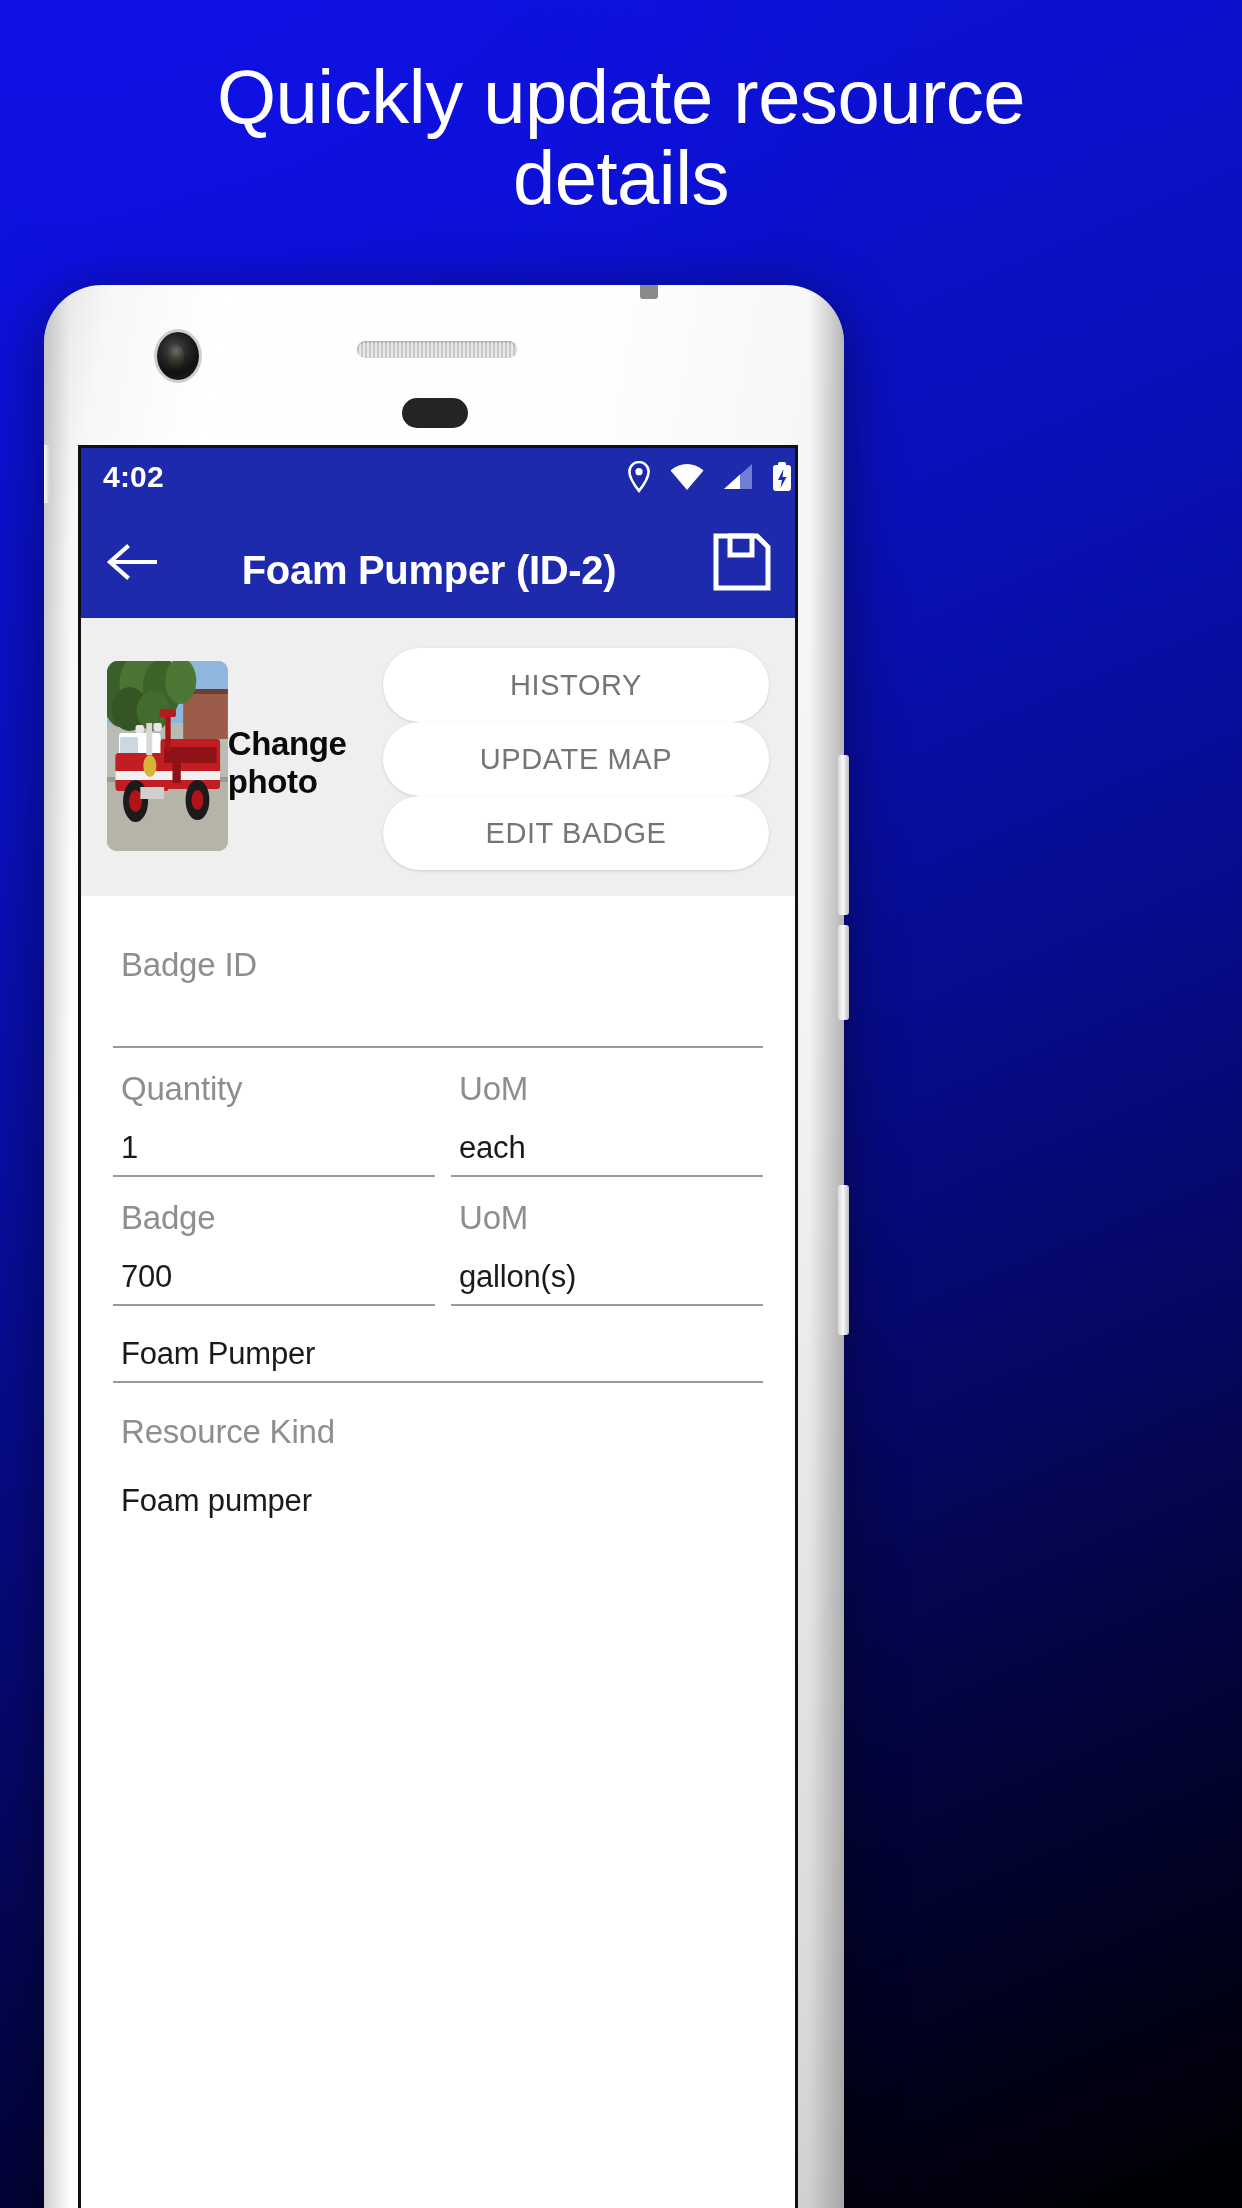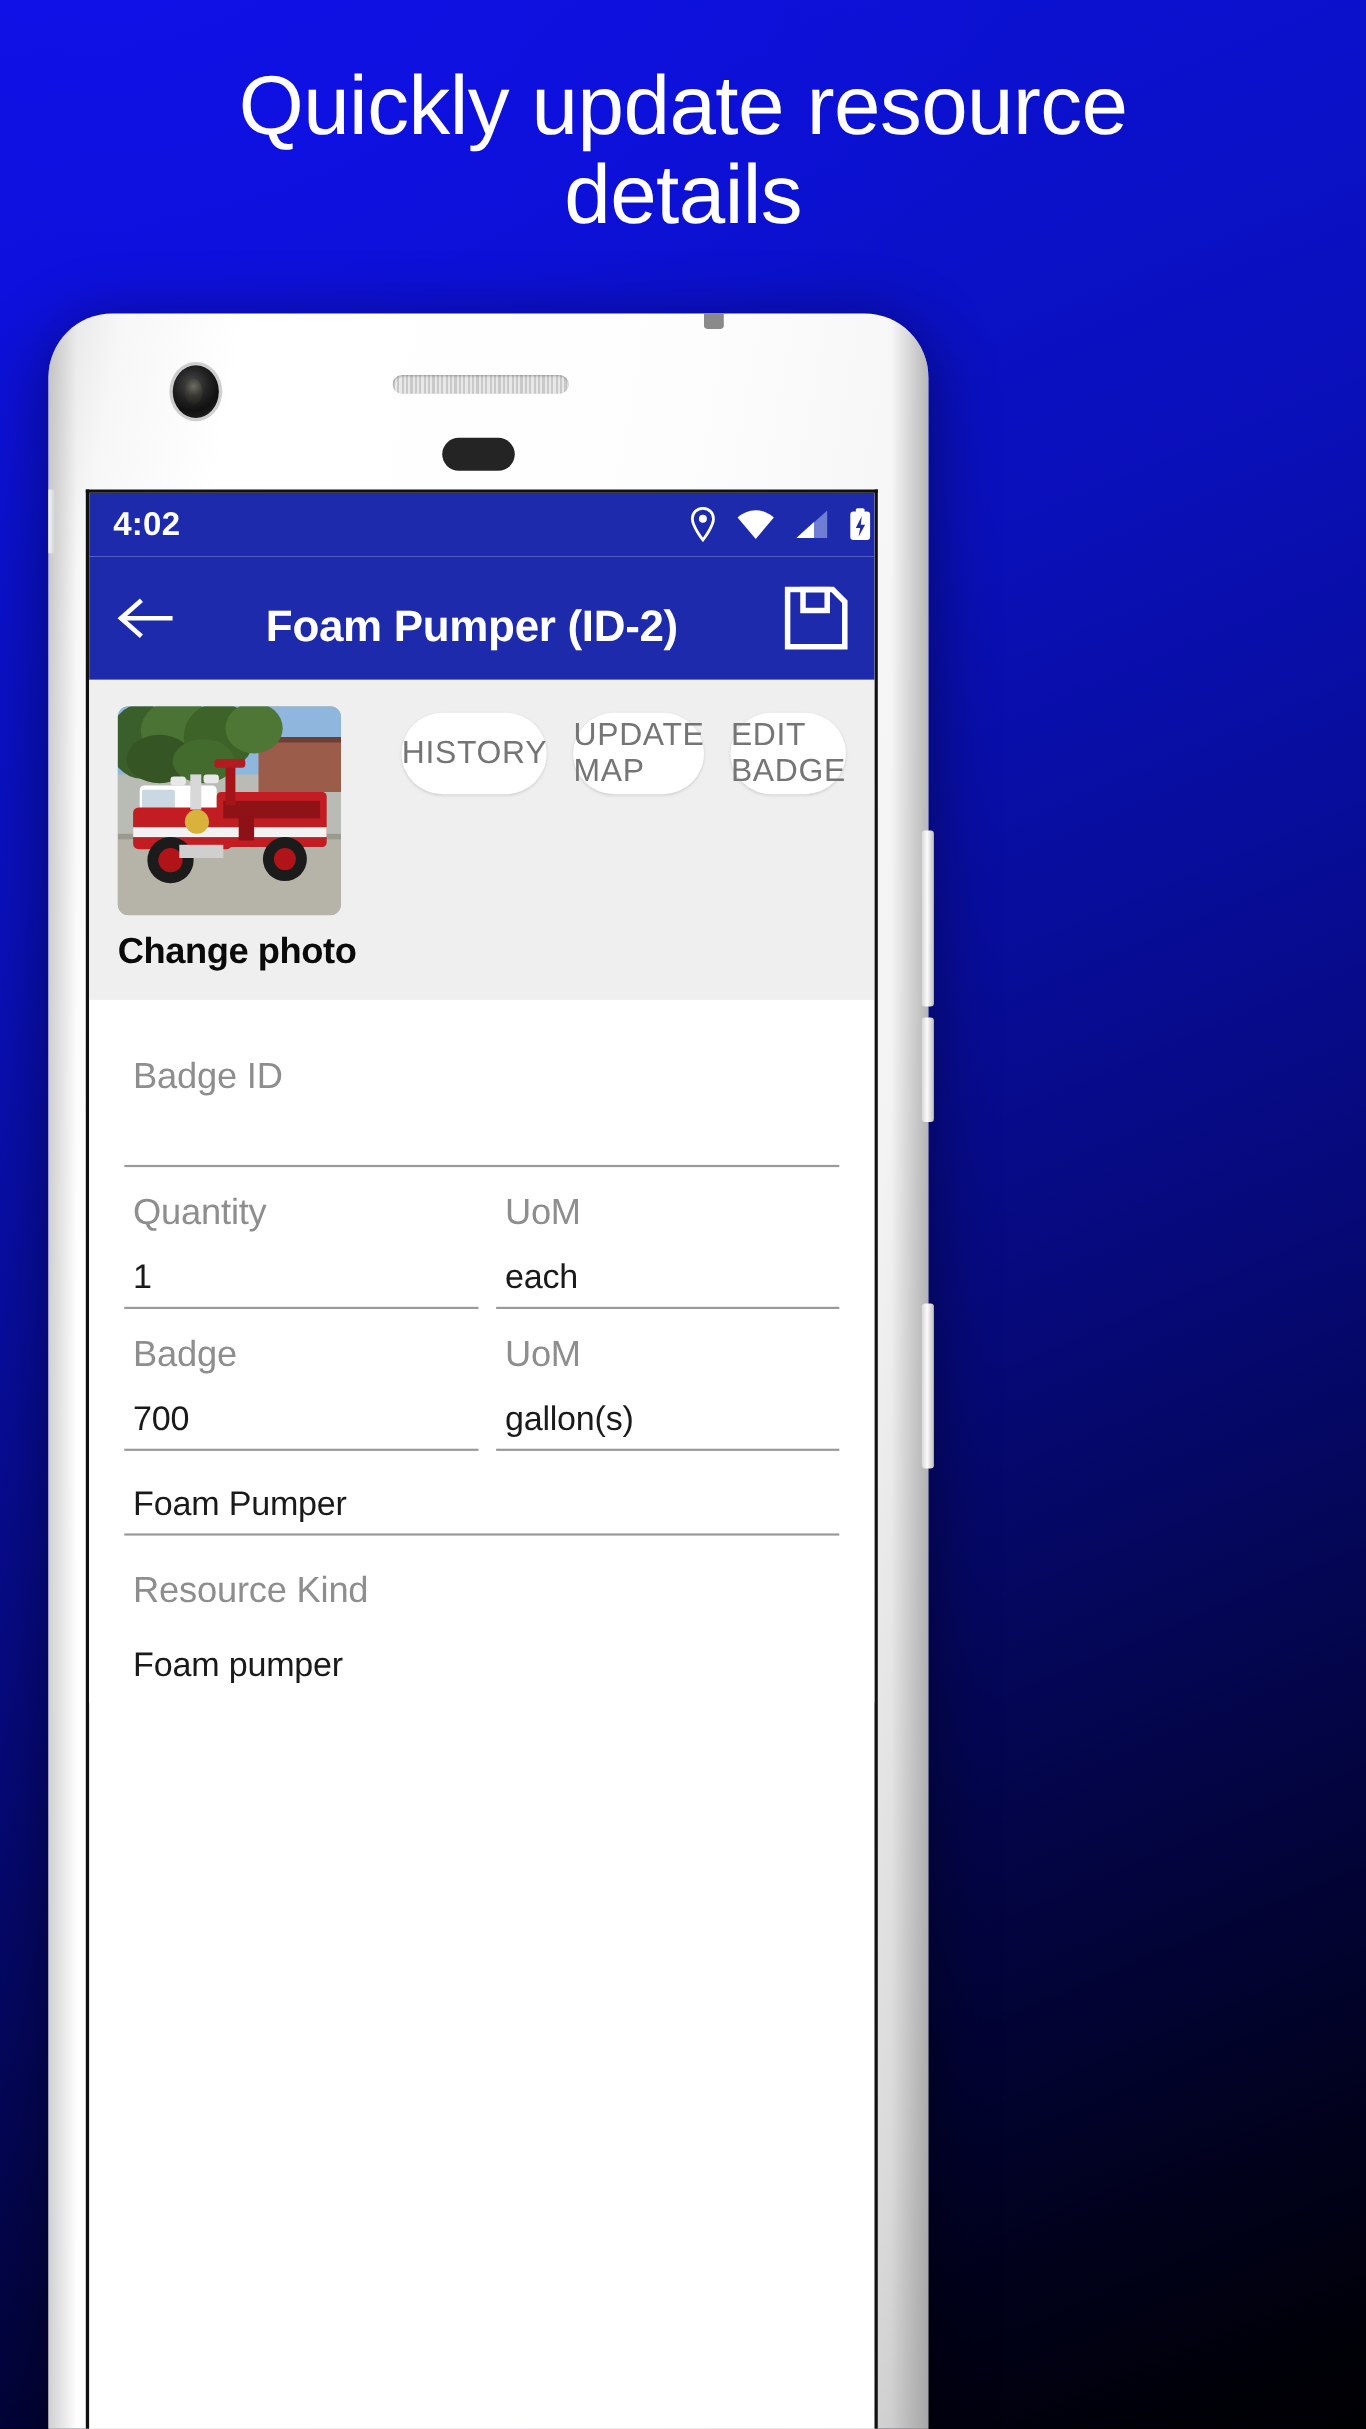--- a/index.html
+++ b/index.html
@@ -158,38 +158,38 @@
   }
   .appbar .save{ width:72px; display:flex; justify-content:flex-end; cursor:pointer; }
 
   
   .headpanel{
     background:#efefef;
     display:flex;
     padding:24px 26px 26px 26px;
     gap:26px;
   }
-  .photo-col{ width:250px; display:flex; flex-direction:column; }
+  .photo-col{ width:250px; display:flex; flex-direction:row; align-items:center; }
   .photo{
     width:203px; height:190px;
     border-radius:10px;
     overflow:hidden;
     position:relative;
     background:#b9bcb4;
   }
   .photo svg{ display:block; width:100%; height:100%; }
   .change-photo{
     margin-top:13px;
     font-size:33px;
     font-weight:700;
     color:#0a0a0a;
     letter-spacing:-.4px;
     cursor:pointer;
   }
-  .btn-col{ flex:1; display:flex; flex-direction:row; gap:24px; padding-top:6px; }
+  .btn-col{ flex:1; display:flex; flex-direction:column; padding-top:6px; }
   .pbtn{
     height:74px;
     border-radius:38px;
     background:#ffffff;
     display:flex; align-items:center; justify-content:center;
     font-size:29px;
     font-weight:400;
     letter-spacing:.6px;
     color:#757575;
     box-shadow:0 1px 3px rgba(0,0,0,.14);

